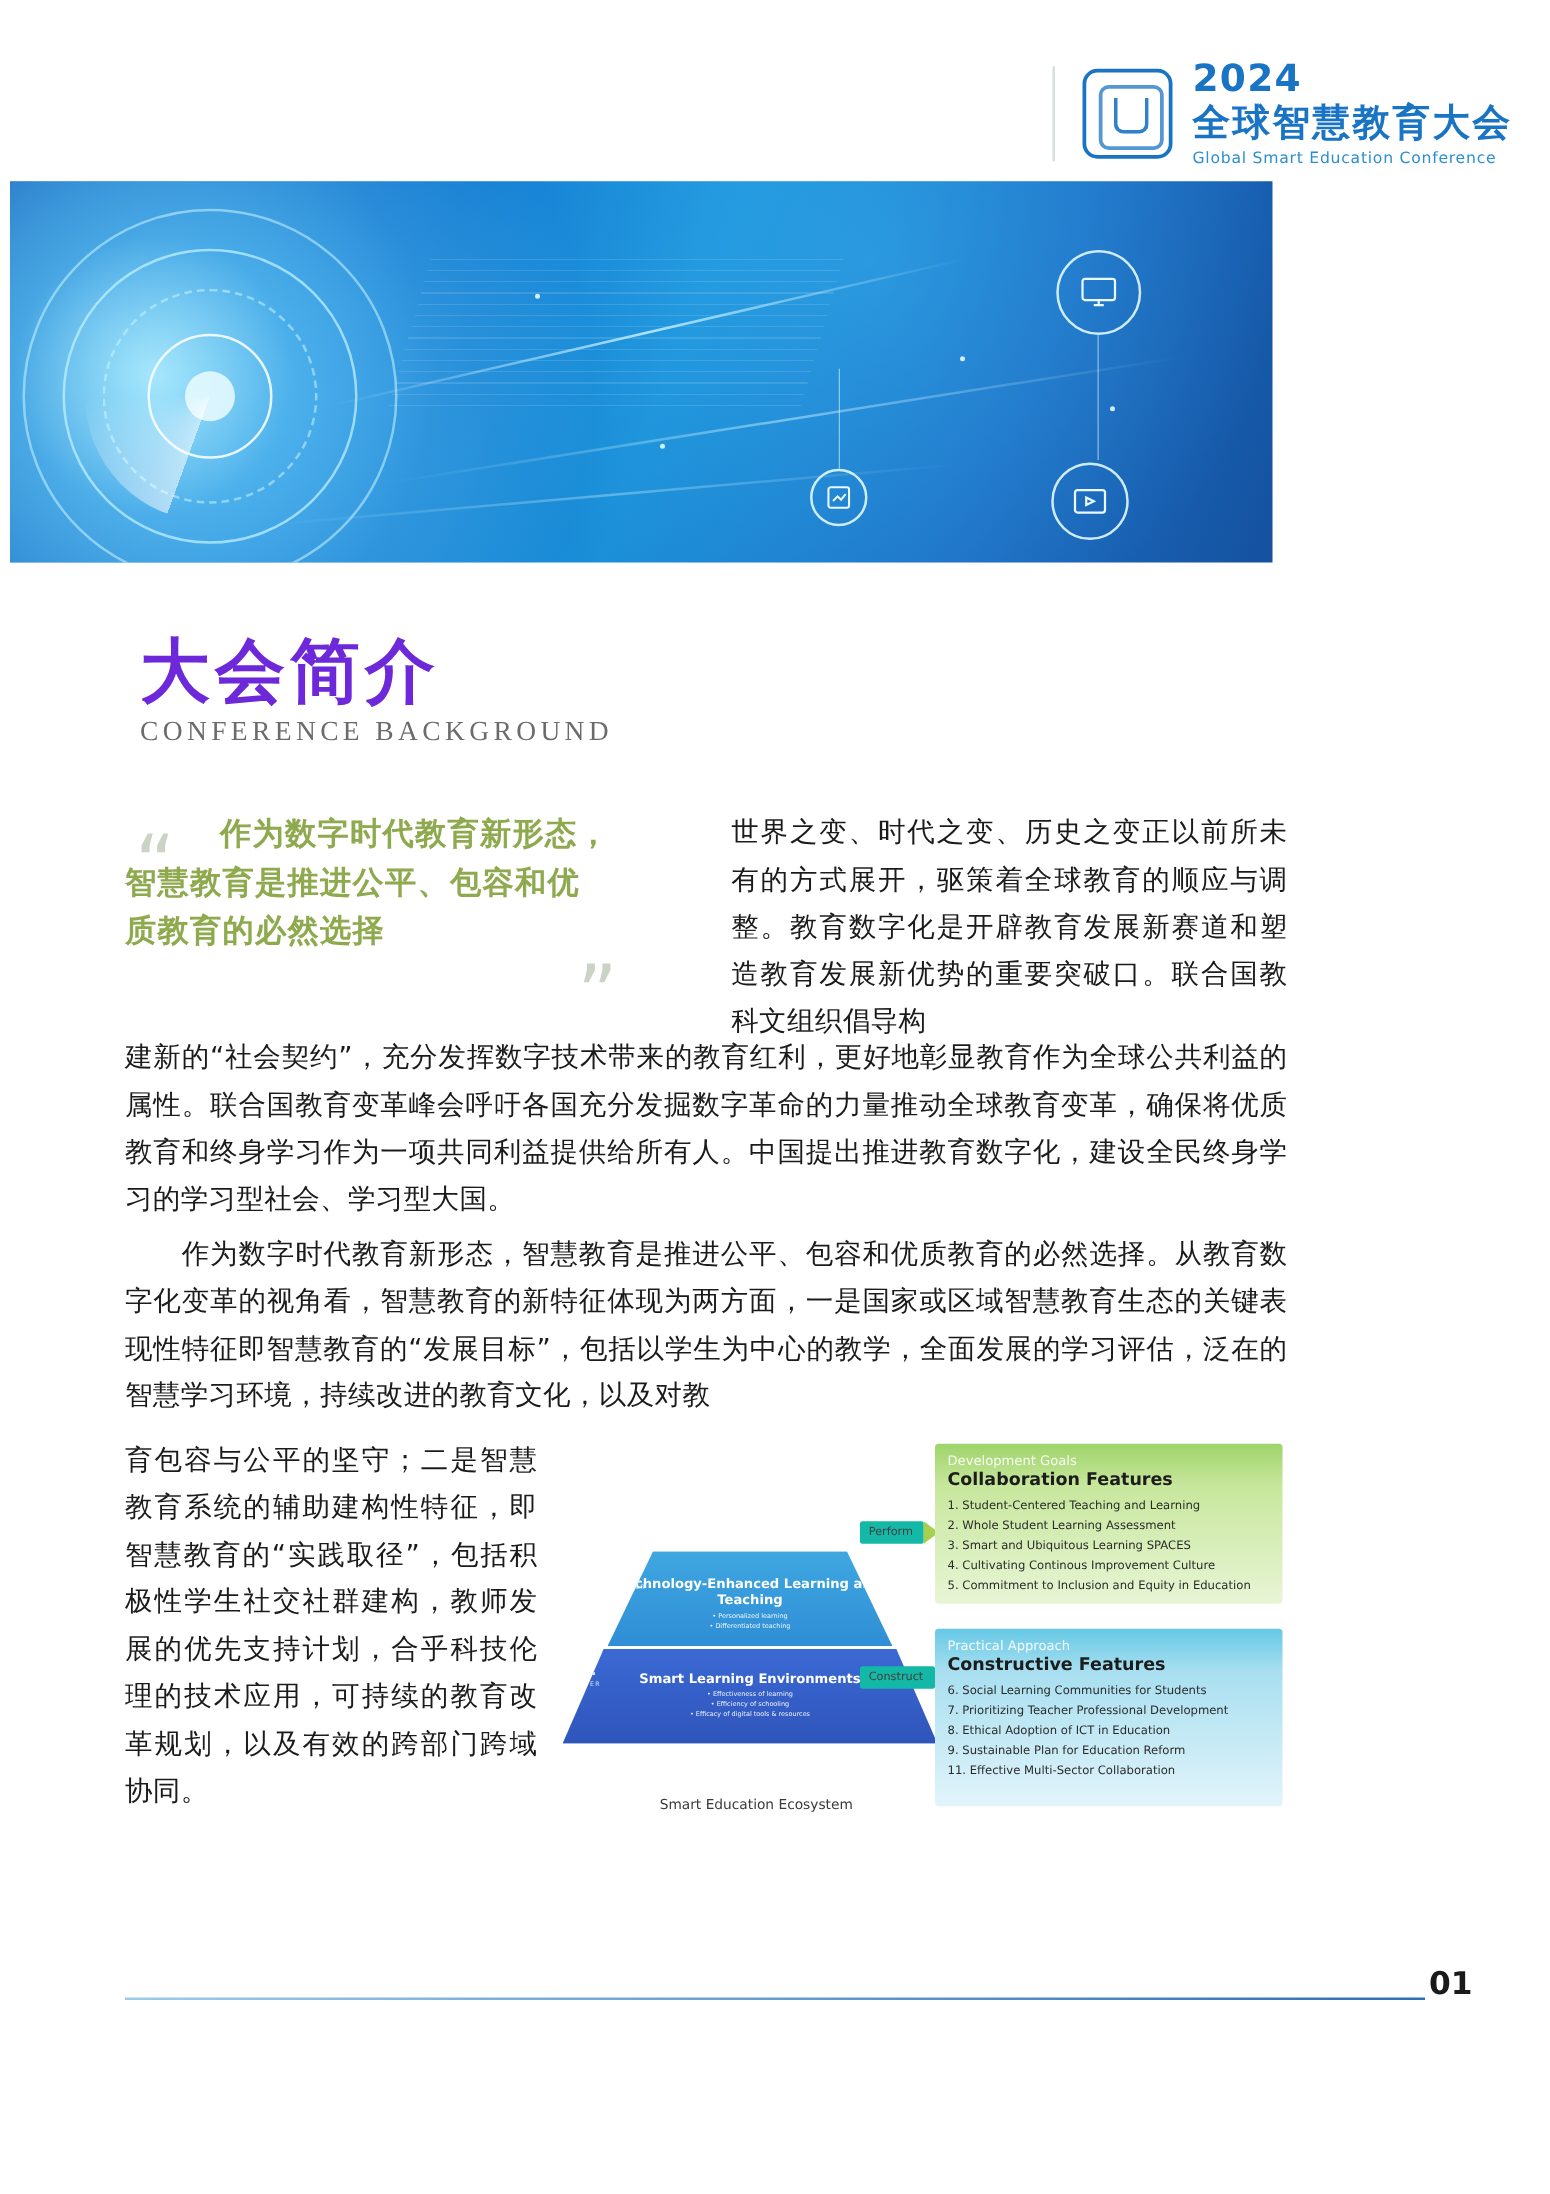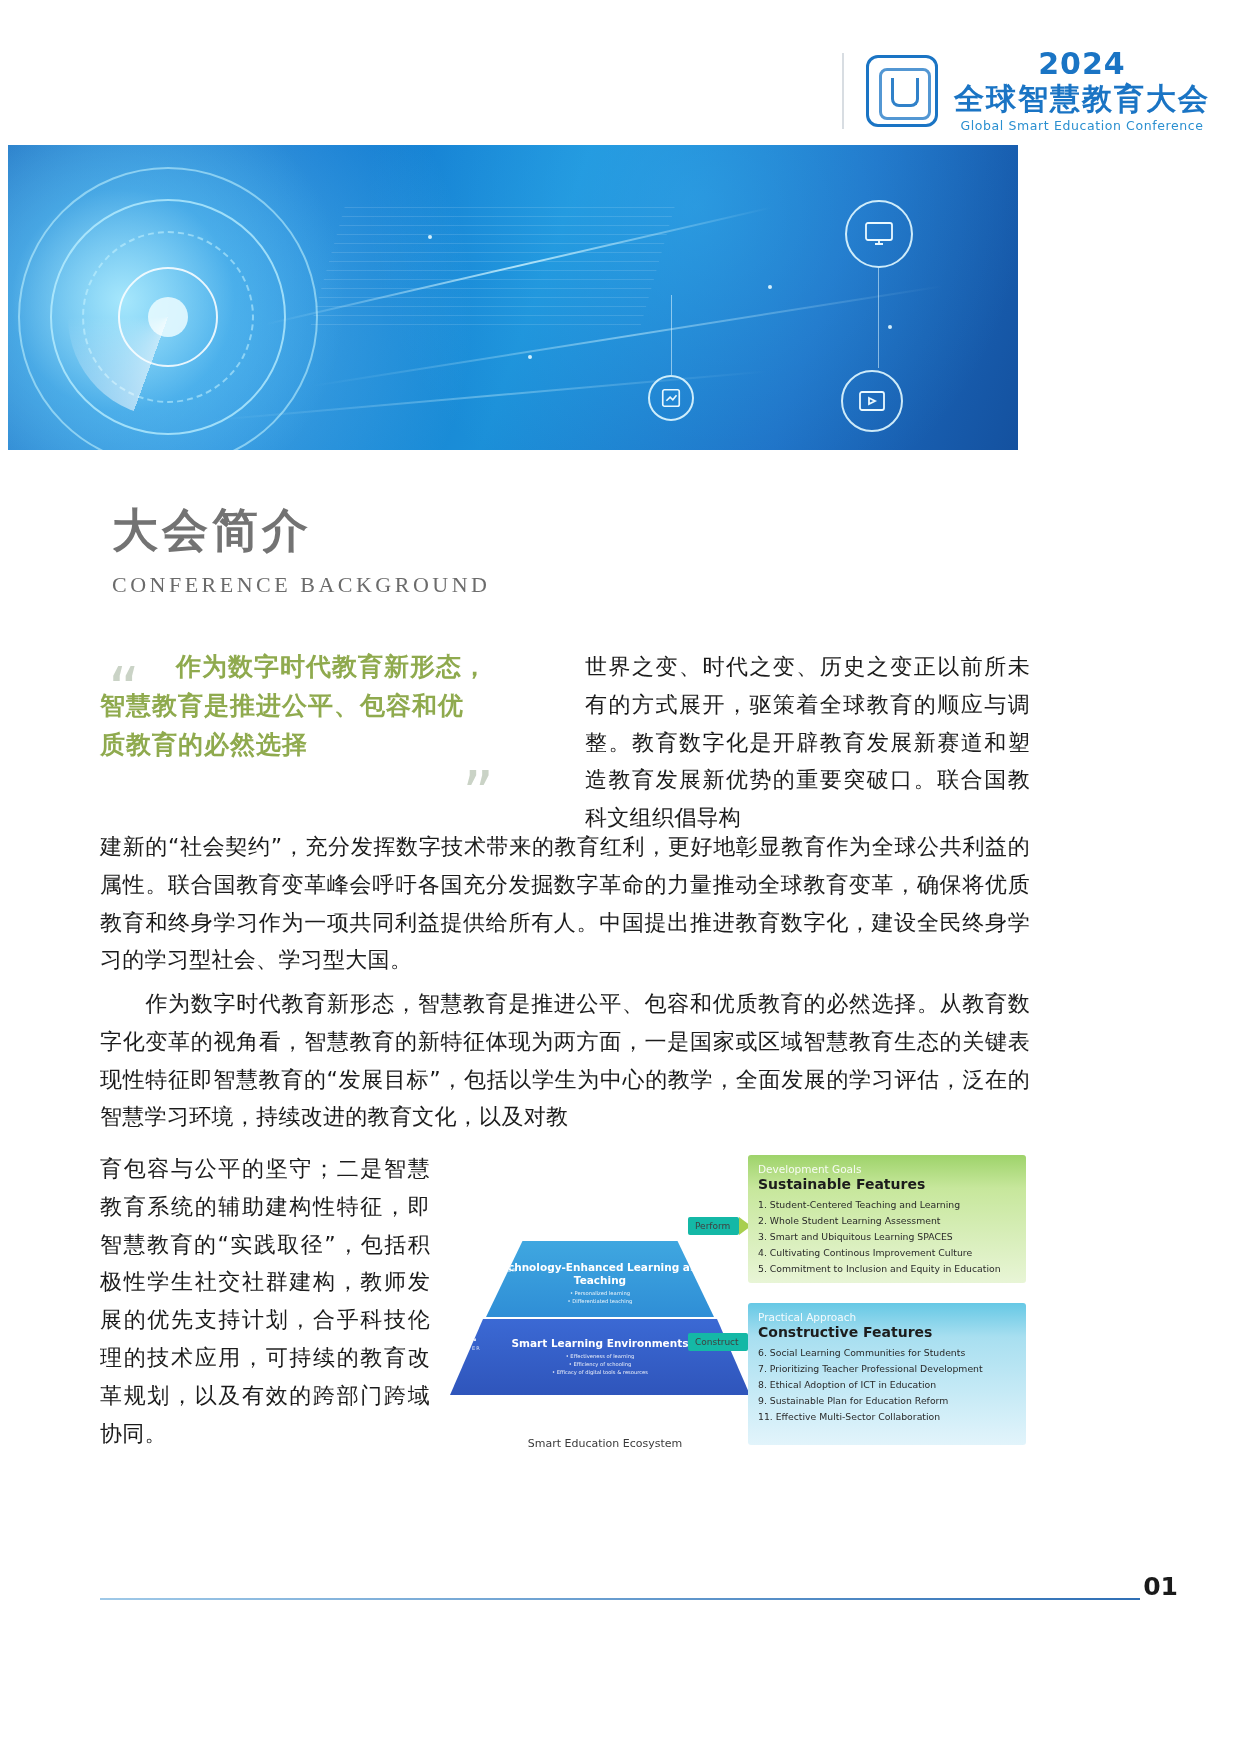--- a/index.html
+++ b/index.html
@@ -47,21 +47,21 @@
   .logo-mark::after {
     content: "";
     position: absolute; left: 22px; top: 20px;
     width: 22px; height: 26px;
     border-left: 3px solid #1a74c4;
     border-bottom: 3px solid #1a74c4;
     border-right: 3px solid #1a74c4;
     border-radius: 0 0 8px 8px;
     opacity: .9;
   }
-  .logo-text { line-height: 1; text-align: center; }
+  .logo-text { line-height: 1; }
   .logo-year {
     font-family: "DejaVu Sans", sans-serif;
     font-size: 30px; font-weight: bold;
     color: #1a74c4; letter-spacing: 1px;
   }
   .logo-cn {
     font-family: "DejaVu Sans", sans-serif;
     font-size: 30px; font-weight: bold;
     color: #1a74c4; letter-spacing: 2px;
     margin-top: 5px;
@@ -138,22 +138,22 @@
     position: absolute; background: rgba(225,248,255,.55);
   }
   .hero .ibl1 { right: 139px; top: 123px; width: 1px; height: 100px; }
   .hero .ibl2 { left: 663px;  top: 150px; width: 1px; height: 80px; }
 
   
   .title-cn {
     position: absolute;
     left: 112px; top: 500px;
     font-family: "DejaVu Sans", sans-serif;
-    font-size: 46px; font-weight: bold;
-    color: #737373;
+    font-size: 56px; font-weight: bold;
+    color: #6d28d9;
     letter-spacing: 4px;
   }
   .title-en {
     position: absolute;
     left: 112px; top: 572px;
     font-family: "Liberation Serif", serif;
     font-size: 22px;
     color: #6b6b6b;
     letter-spacing: 3.5px;
   }
@@ -403,21 +403,21 @@
         <div class="t-sub">• Effectiveness of learning<br>• Efficiency of schooling<br>• Efficacy of digital tools &amp; resources</div>
       </div>
       <div class="fig-caption">Smart Education Ecosystem</div>
     </div>
 
     <div class="arrow perform">Perform</div>
     <div class="arrow construct">Construct</div>
 
     <div class="panel panel-green">
       <div class="p-kicker">Development Goals</div>
-      <div class="p-title">Sustainable Features</div>
+      <div class="p-title">Collaboration Features</div>
       <div class="p-item">1. Student-Centered Teaching and Learning</div>
       <div class="p-item">2. Whole Student Learning Assessment</div>
       <div class="p-item">3. Smart and Ubiquitous Learning SPACES</div>
       <div class="p-item">4. Cultivating Continous Improvement Culture</div>
       <div class="p-item">5. Commitment to Inclusion and Equity in Education</div>
     </div>
 
     <div class="panel panel-blue">
       <div class="p-kicker">Practical Approach</div>
       <div class="p-title">Constructive Features</div>

